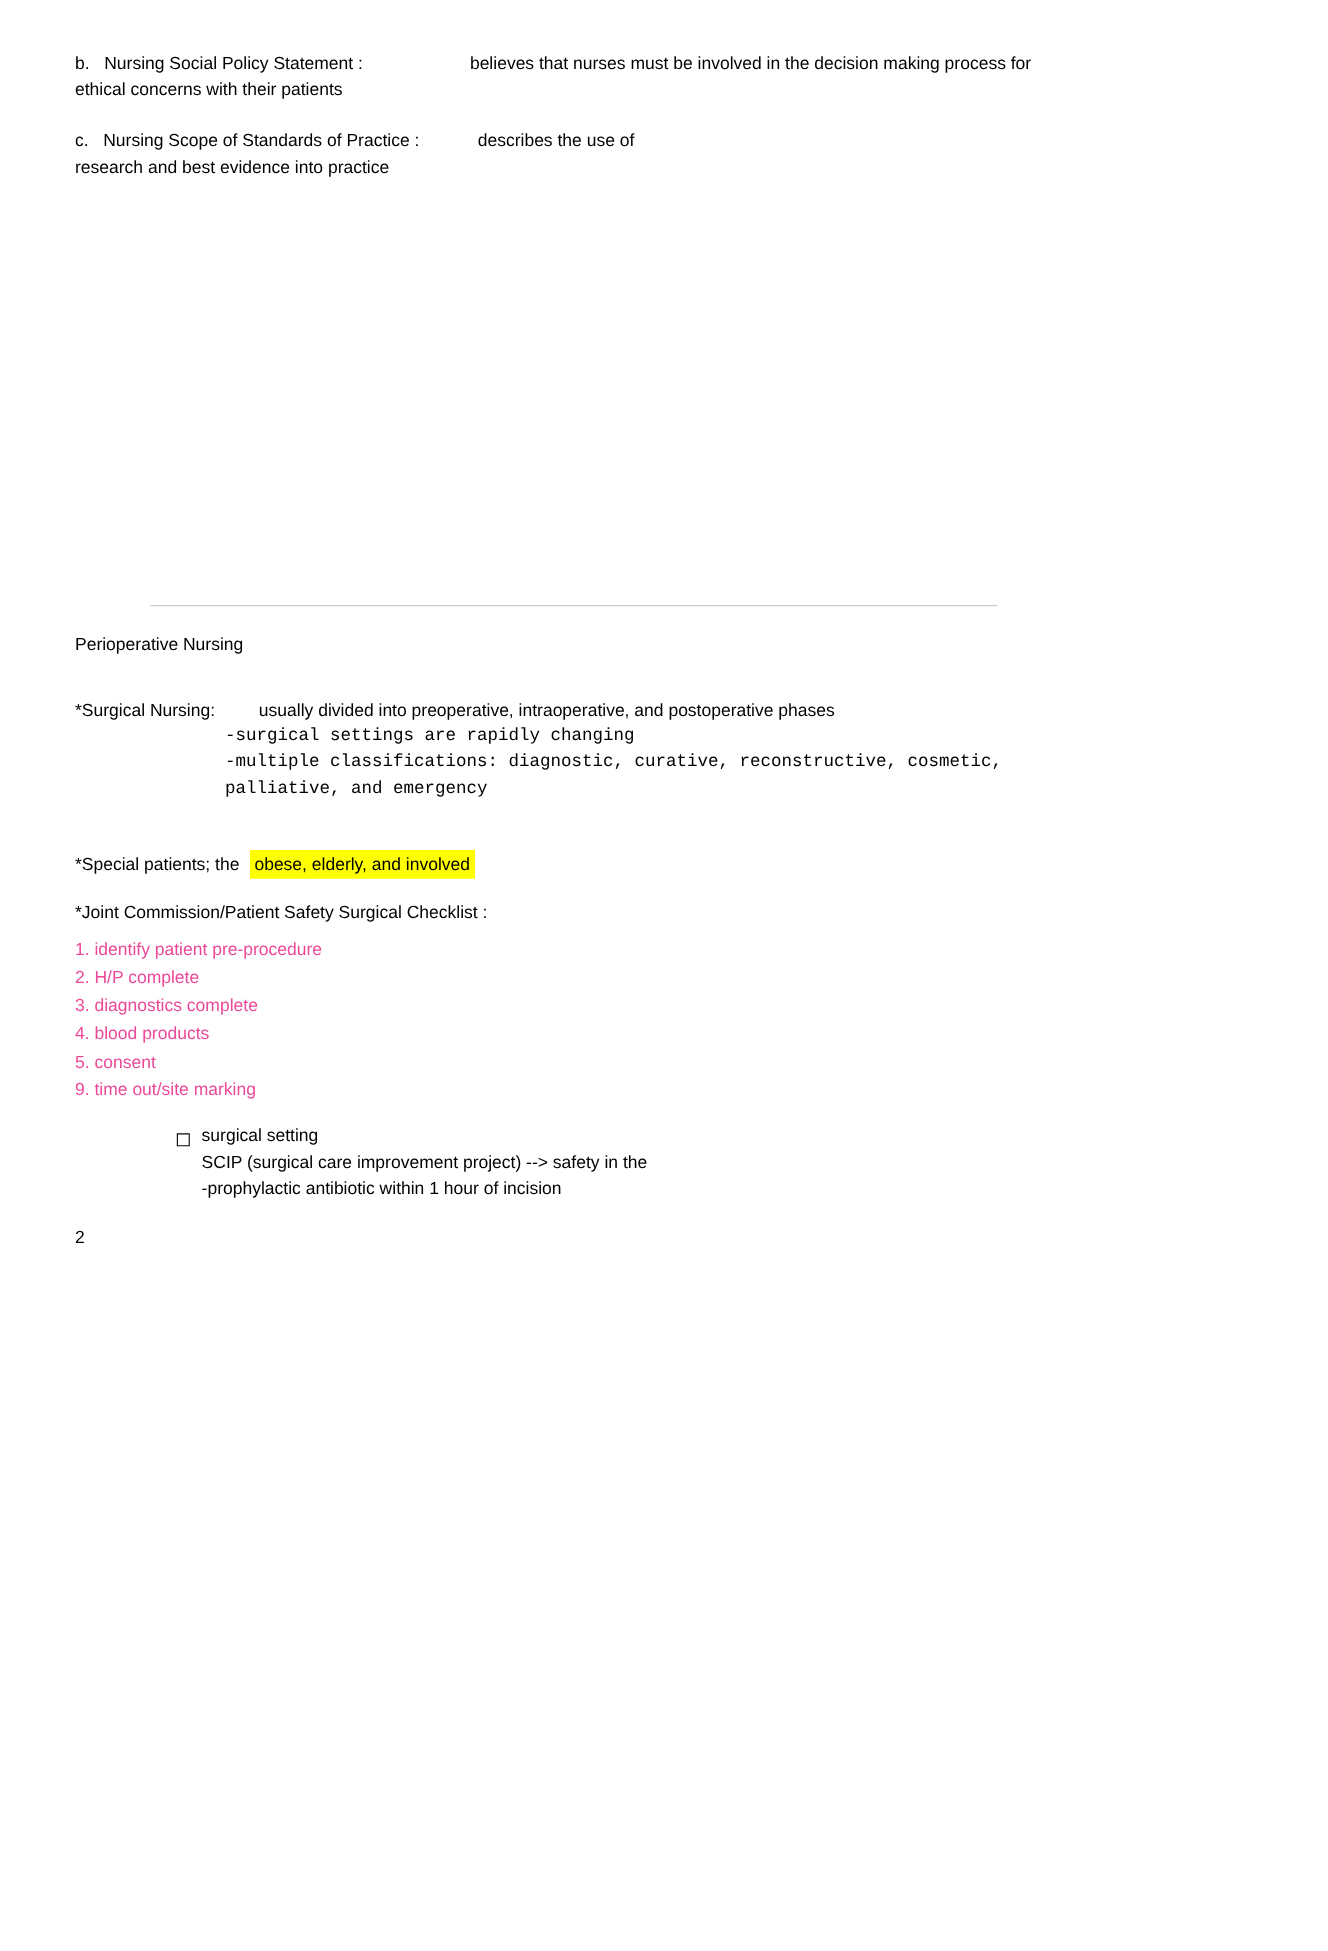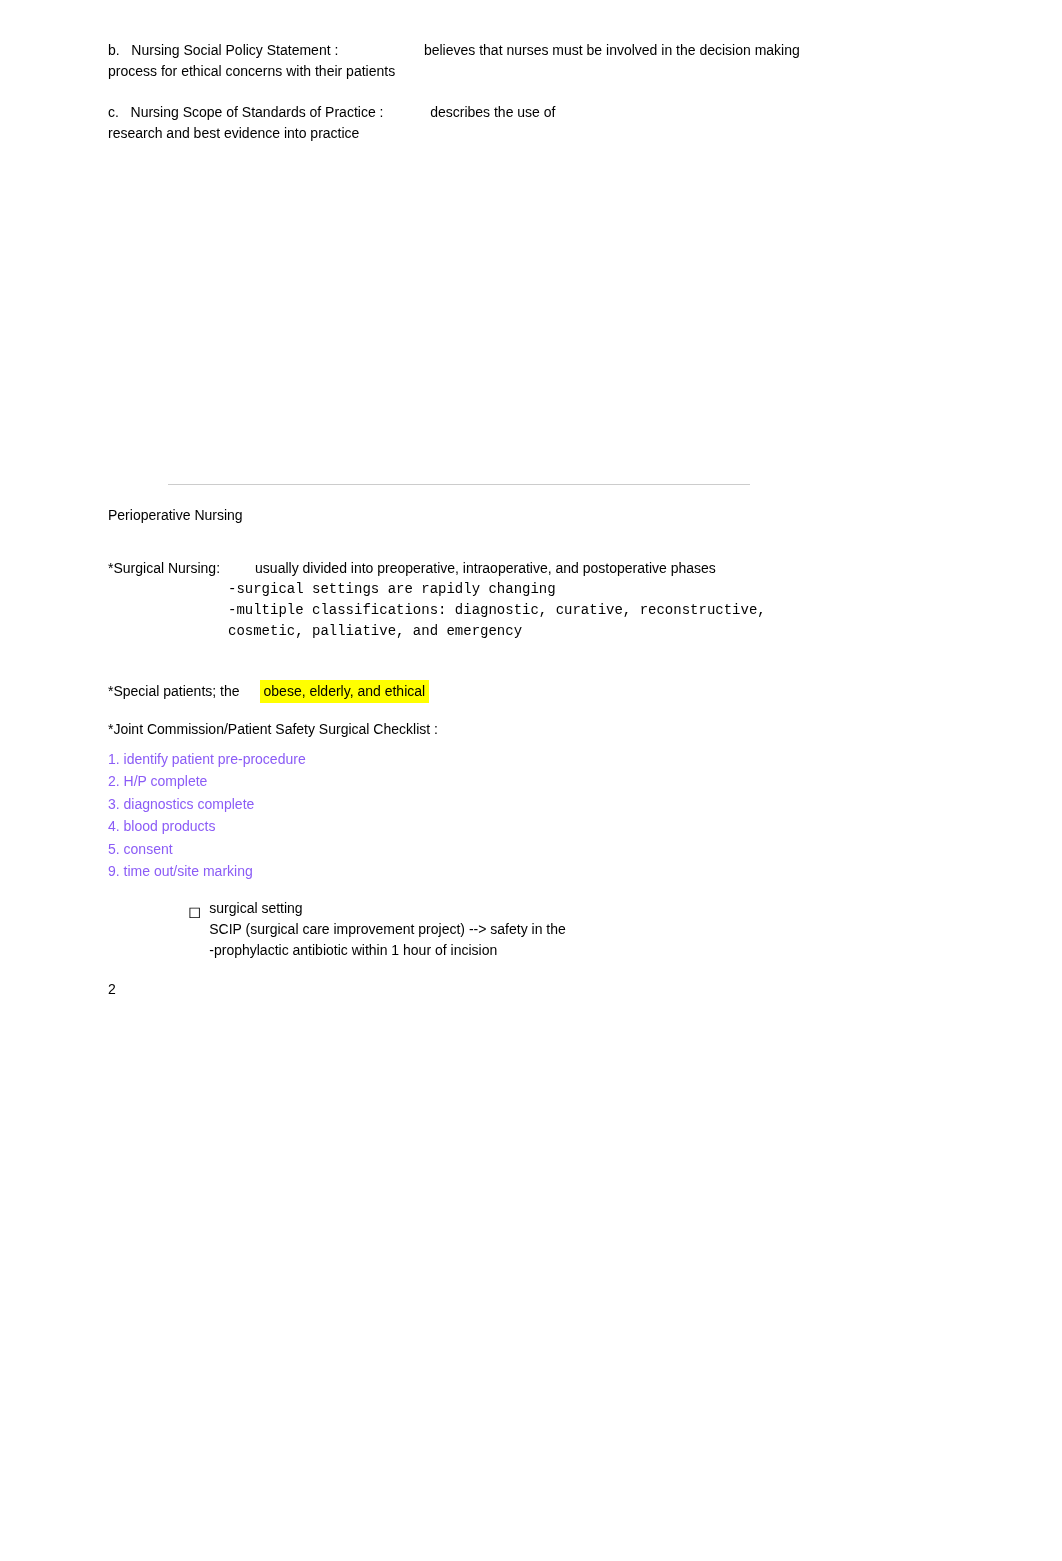--- a/index.html
+++ b/index.html
@@ -14,21 +14,21 @@
       font-size: 14px;
       color: #000000;
       width: 1062px;
       min-height: 1561px;
     }
 
     .page {
       width: 918px;
       min-height: 1561px;
       background: #ffffff;
-      padding: 40px 108px;
+      padding: 40px 60px;
       position: relative;
     }
 
     .section-b {
       margin-bottom: 20px;
       line-height: 1.5;
     }
 
     .section-c {
       margin-bottom: 20px;
@@ -69,42 +69,42 @@
       margin-left: 120px;
       line-height: 1.5;
       font-family: Liberation Mono, monospace;
     }
 
     .section-special {
       margin-bottom: 16px;
       line-height: 1.5;
       display: flex;
       align-items: baseline;
-      gap: 20px;
+      gap: 8px;
       flex-wrap: wrap;
       margin-top: 38px;
     }
 
     .highlight-yellow {
       background-color: #ffff00;
       padding: 1px 4px;
     }
 
     .section-joint {
       margin-bottom: 8px;
       line-height: 1.5;
     }
 
     .red-list {
       list-style: none;
       margin-bottom: 16px;
     }
 
     .red-list li {
-      color: #8b5cf6;
+      color: #ec4899;
       line-height: 1.6;
     }
 
     .scip-section {
       margin-left: 80px;
       line-height: 1.5;
       margin-bottom: 20px;
     }
 
     .scip-row {
@@ -159,21 +159,21 @@
     &nbsp;&nbsp;&nbsp;&nbsp;&nbsp;&nbsp;&nbsp;
     <span>usually divided into preoperative, intraoperative, and postoperative phases</span><br>
     <div class="indented">
       <div>-surgical settings are rapidly changing</div>
       <div>-multiple classifications: diagnostic, curative, reconstructive, cosmetic, palliative, and emergency</div>
     </div>
   </div>
 
   <div class="section-special">
     <span>*Special patients; the</span>
-    <span class="highlight-yellow">obese, elderly, and ethical</span>
+    <span class="highlight-yellow">obese, elderly, and involved</span>
   </div>
 
   <div class="section-joint">
     <span>*Joint Commission/Patient Safety Surgical Checklist :</span>
   </div>
 
   <ul class="red-list">
     <li><span>1. identify patient pre-procedure</span></li>
     <li><span>2. H/P complete</span></li>
     <li><span>3. diagnostics complete</span></li>

